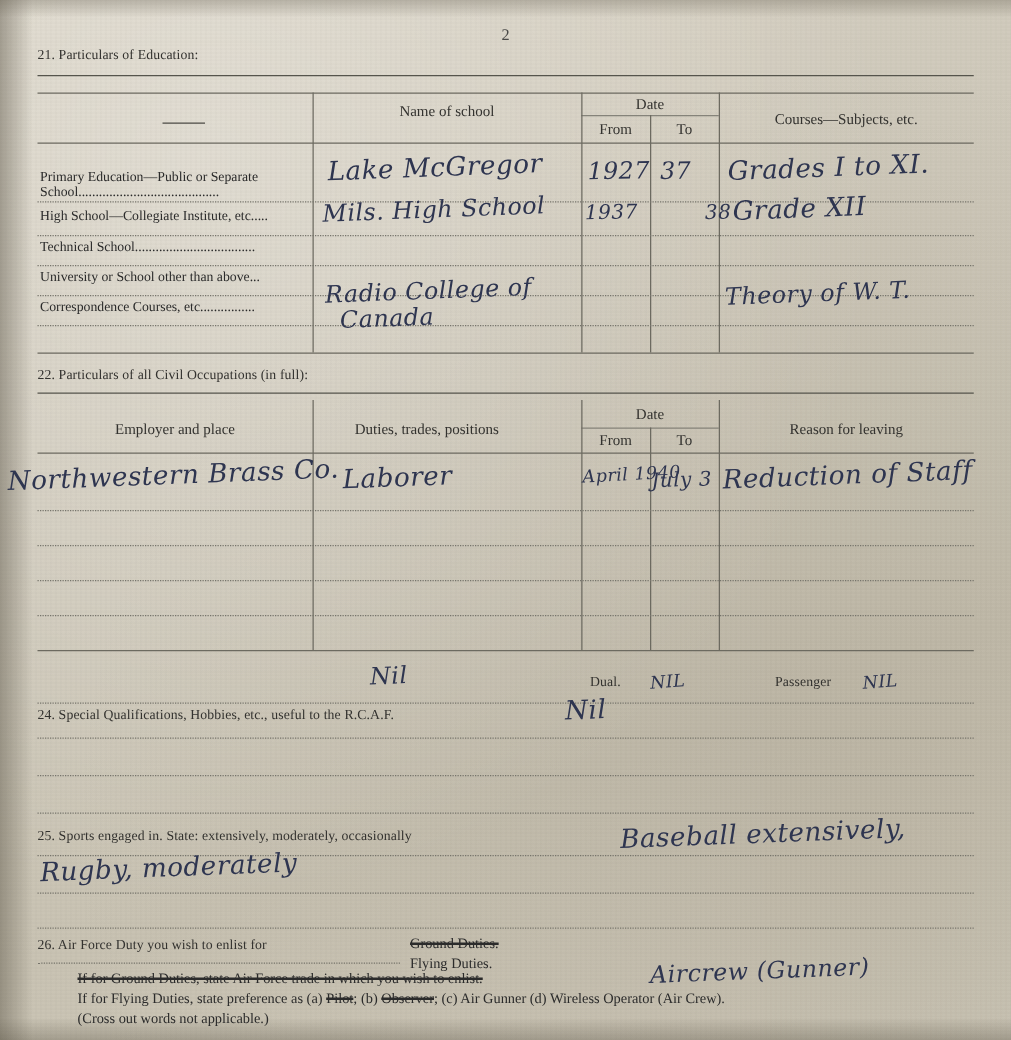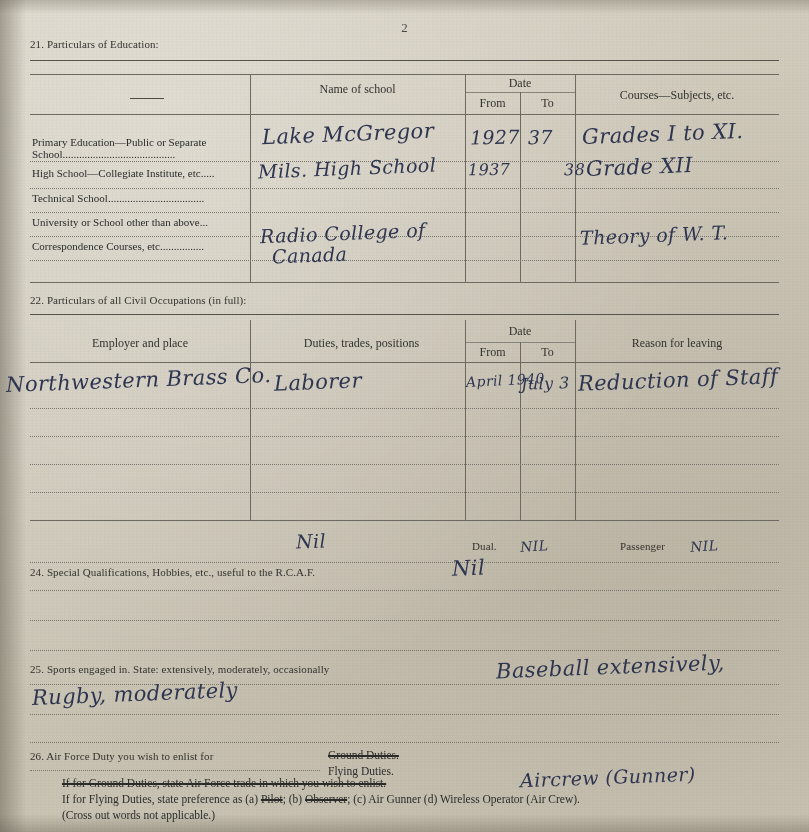--- a/index.html
+++ b/index.html
@@ -182,21 +182,21 @@
   <div class="abs hand lg" style="left:586px; top:155px;">Grade XII</div>
 
   <div class="abs hand" style="left:260px; top:222px;">Radio College of</div>
   <div class="abs hand" style="left:580px; top:224px;">Theory of W. T.</div>
   <div class="abs hand" style="left:272px; top:244px;">Canada</div>
 
   <div class="abs label" style="left:30px; top:294px;">22.  Particulars of all Civil Occupations (in full):</div>
   <div class="rule" style="left:30px; top:314px; width:749px; border-bottom:1.5px solid #55544c;"></div>
 
   <div class="hdr-center" style="left:30px; top:336px; width:220px;">Employer and place</div>
-  <div class="hdr-center" style="left:254px; top:336px; width:215px;">Duties, trades, positions</div>
+  <div class="hdr-center" style="left:234px; top:336px; width:215px;">Duties, trades, positions</div>
   <div class="hdr-center" style="left:465px; top:324px; width:110px;">Date</div>
   <div class="rule thin" style="left:465px; top:342px; width:110px;"></div>
   <div class="hdr-center" style="left:465px; top:345px; width:55px;">From</div>
   <div class="hdr-center" style="left:520px; top:345px; width:55px;">To</div>
   <div class="hdr-center" style="left:575px; top:336px; width:204px;">Reason for leaving</div>
 
   <div class="rule" style="left:30px; top:362px; width:749px;"></div>
 
   <div class="vrule" style="left:250px; top:320px; height:200px;"></div>
   <div class="vrule" style="left:465px; top:320px; height:200px;"></div>

